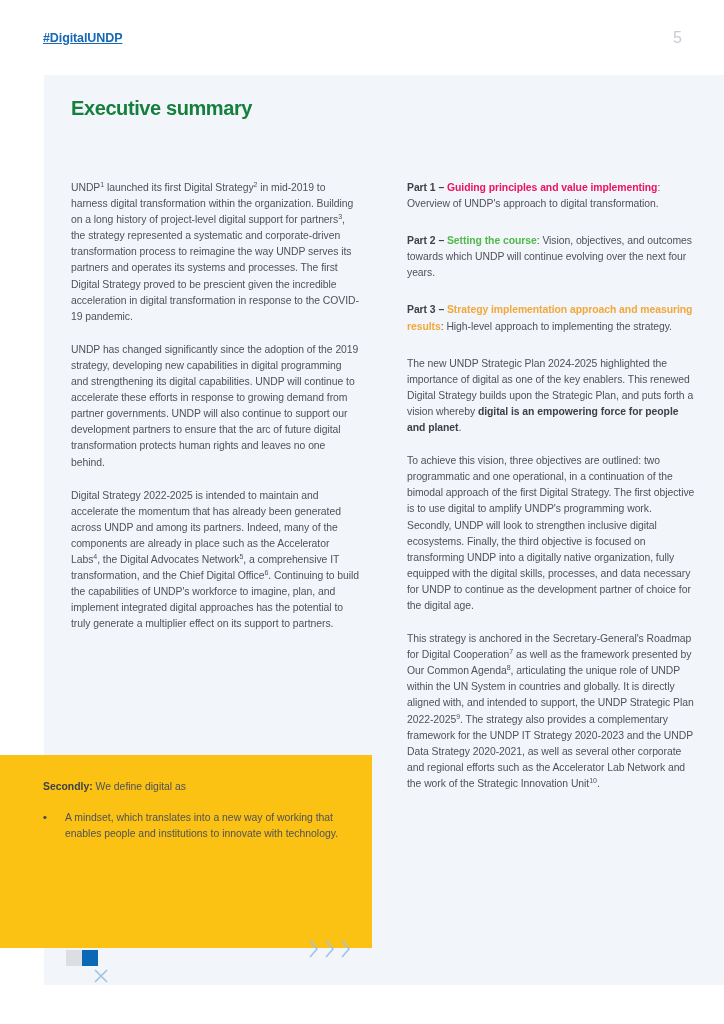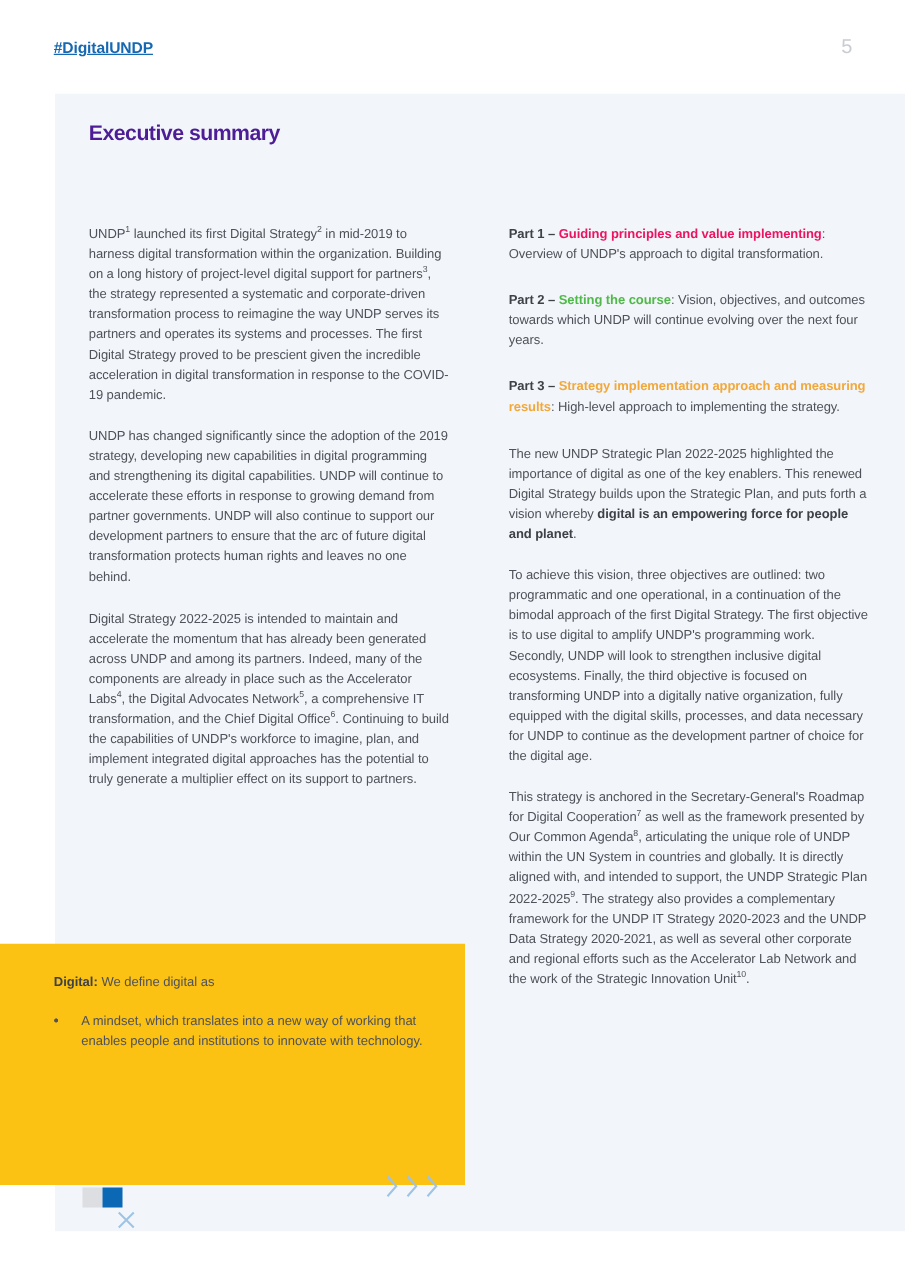--- a/index.html
+++ b/index.html
@@ -50,24 +50,24 @@
     top: 75px;
     width: 680px;
     height: 910px;
     background: #f2f5f9;
   }
 
   .page-title {
     position: absolute;
     left: 27px;
     top: 22px;
-    font-size: 17px;
+    font-size: 20px;
     font-weight: bold;
     letter-spacing: -0.4px;
-    color: #4c1d95;
+    color: #15803d;
   }
 
   
   .columns {
     position: absolute;
     left: 27px;
     top: 105px;
     width: 626px;
     display: flex;
     gap: 46px;
@@ -196,21 +196,21 @@
   <div class="columns">
     <div class="col" id="left-col">
         <p><span>UNDP</span><sup>1</sup><span> launched its first Digital Strategy</span><sup>2</sup><span> in mid-2019 to harness digital transformation within the organization. Building on a long history of project-level digital support for partners</span><sup>3</sup><span>, the strategy represented a systematic and corporate-driven transformation process to reimagine the way UNDP serves its partners and operates its systems and processes. The first Digital Strategy proved to be prescient given the incredible acceleration in digital transformation in response to the COVID-19 pandemic.</span></p>
         <p><span>UNDP has changed significantly since the adoption of the 2019 strategy, developing new capabilities in digital programming and strengthening its digital capabilities. UNDP will continue to accelerate these efforts in response to growing demand from partner governments. UNDP will also continue to support our development partners to ensure that the arc of future digital transformation protects human rights and leaves no one behind.</span></p>
         <p><span>Digital Strategy 2022-2025 is intended to maintain and accelerate the momentum that has already been generated across UNDP and among its partners. Indeed, many of the components are already in place such as the Accelerator Labs</span><sup>4</sup><span>, the Digital Advocates Network</span><sup>5</sup><span>, a comprehensive IT transformation, and the Chief Digital Office</span><sup>6</sup><span>. Continuing to build the capabilities of UNDP's workforce to imagine, plan, and implement integrated digital approaches has the potential to truly generate a multiplier effect on its support to partners.</span></p>
       </div>
     <div class="col" id="right-col">
         <p class="spacer-part"><span class="part-label">Part 1 – </span><span class="part-pink">Guiding principles and value implementing</span><span>: Overview of UNDP's approach to digital transformation.</span></p>
         <p class="spacer-part"><span class="part-label">Part 2 – </span><span class="part-green">Setting the course</span><span>: Vision, objectives, and outcomes towards which UNDP will continue evolving over the next four years.</span></p>
         <p class="spacer-part"><span class="part-label">Part 3 – </span><span class="part-orange">Strategy implementation approach and measuring results</span><span>: High-level approach to implementing the strategy.</span></p>
-        <p><span>The new UNDP Strategic Plan 2022-2025 highlighted the importance of digital as one of the key enablers. This renewed Digital Strategy builds upon the Strategic Plan, and puts forth a vision whereby </span><b>digital is an empowering force for people and planet</b><span>.</span></p>
+        <p><span>The new UNDP Strategic Plan 2024-2025 highlighted the importance of digital as one of the key enablers. This renewed Digital Strategy builds upon the Strategic Plan, and puts forth a vision whereby </span><b>digital is an empowering force for people and planet</b><span>.</span></p>
         <p><span>To achieve this vision, three objectives are outlined: two programmatic and one operational, in a continuation of the bimodal approach of the first Digital Strategy. The first objective is to use digital to amplify UNDP's programming work. Secondly, UNDP will look to strengthen inclusive digital ecosystems. Finally, the third objective is focused on transforming UNDP into a digitally native organization, fully equipped with the digital skills, processes, and data necessary for UNDP to continue as the development partner of choice for the digital age.</span></p>
         <p><span>This strategy is anchored in the Secretary-General's Roadmap for Digital Cooperation</span><sup>7</sup><span> as well as the framework presented by Our Common Agenda</span><sup>8</sup><span>, articulating the unique role of UNDP within the UN System in countries and globally. It is directly aligned with, and intended to support, the UNDP Strategic Plan 2022-2025</span><sup>9</sup><span>. The strategy also provides a complementary framework for the UNDP IT Strategy 2020-2023 and the UNDP Data Strategy 2020-2021, as well as several other corporate and regional efforts such as the Accelerator Lab Network and the work of the Strategic Innovation Unit</span><sup>10</sup><span>.</span></p>
       </div>
   </div>
 
   <div class="deco-squares" style="left:22px; top:875px;">
     <span class="sq sq-grey"></span><span class="sq sq-blue"></span>
   </div>
 
   <svg class="deco-x" viewBox="0 0 14 14" style="left:50px; top:894px;">
@@ -227,20 +227,20 @@
     <svg class="chev" viewBox="0 0 11 22">
       <path d="M2 3 L9 11 L2 19" stroke="#9dc3e6" stroke-width="1.6" fill="none"></path>
     </svg>
   </div>
 
 </div>
 
 <div class="callout">
   <div class="callout-inner">
     <p class="callout-lead">
-      <b>Digital:</b><span> We define digital as</span>
+      <b>Secondly:</b><span> We define digital as</span>
     </p>
     <ul id="callout-list">
         <li><span class="bullet">•</span></li>
         <li><span class="bullet">•</span><span>A mindset, which translates into a new way of working that enables people and institutions to innovate with technology.</span></li>
       </ul>
   </div>
 </div>
 
 </body></html>

